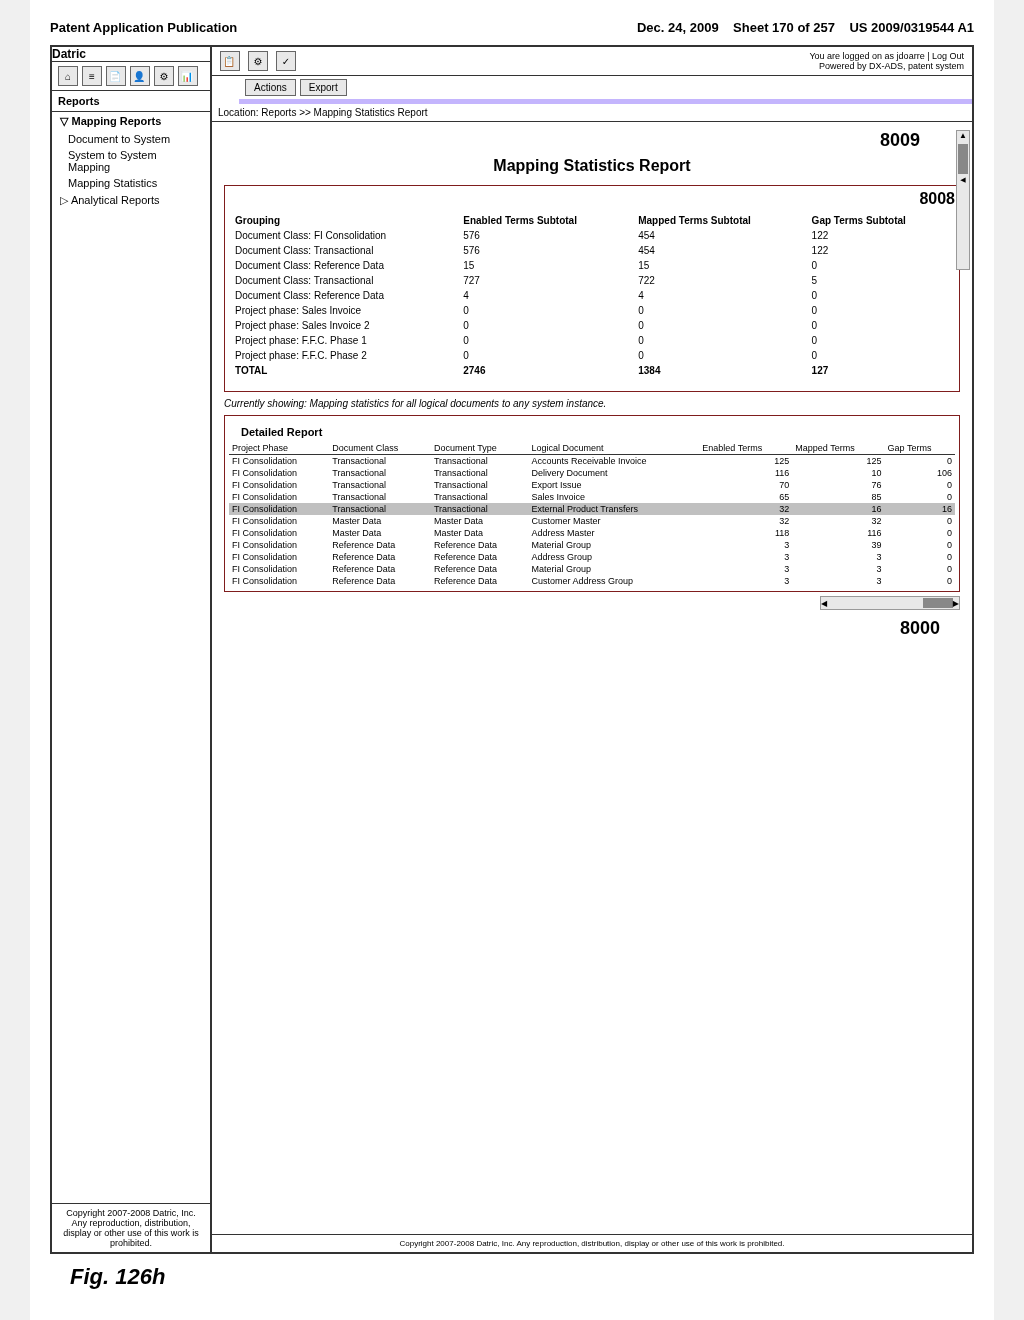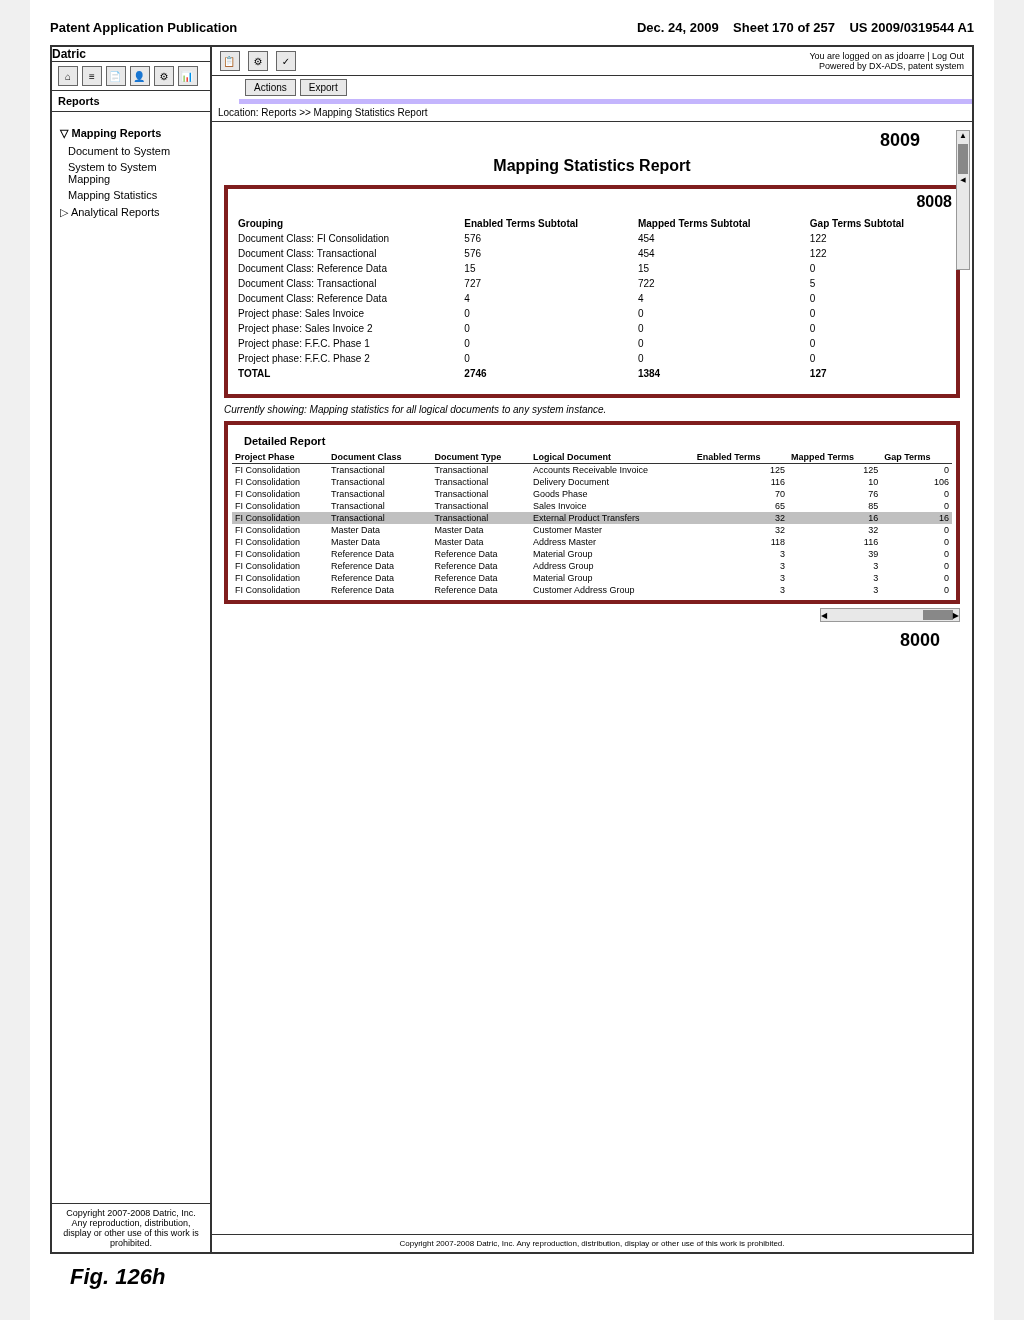--- a/index.html
+++ b/index.html
@@ -84,21 +84,20 @@
     .sidebar-nav {
       padding: 4px 6px;
       border-bottom: 1px solid #333;
       font-size: 11px;
       font-weight: bold;
     }
 
     .sidebar-menu {
       flex: 1;
       font-size: 11px;
-      margin-top: 12px;
     }
 
     .sidebar-menu-item {
       padding: 3px 8px;
       cursor: pointer;
     }
 
     .sidebar-menu-item.active {
       font-weight: bold;
     }
@@ -216,21 +215,21 @@
 
     .detail-table {
       width: 100%;
       font-size: 9px;
       border-collapse: collapse;
     }
 
     .detail-table th {
       text-align: left;
       padding: 1px 3px;
-      font-weight: bold;
+      font-weight: normal;
       border-bottom: 1px solid #333;
     }
 
     .detail-table td {
       padding: 1px 3px;
     }
 
     .detail-table td.num {
       text-align: right;
     }
@@ -249,21 +248,21 @@
 
     .copyright {
       font-size: 8px;
       text-align: center;
       padding: 4px;
       border-top: 1px solid #333;
     }
 
     
     .outline-box {
-      border: 4px solid #7f1d1d;
+      border: 1px solid #7f1d1d;
       padding: 4px;
       margin: 4px 0;
     }
 
     
     .fig-label {
       font-size: 22px;
       font-weight: bold;
       font-style: italic;
       padding: 10px 20px;
@@ -457,21 +456,21 @@
                 <td>Transactional</td>
                 <td>Delivery Document</td>
                 <td class="num">116</td>
                 <td class="num">10</td>
                 <td class="num">106</td>
               </tr>
               <tr>
                 <td>FI Consolidation</td>
                 <td>Transactional</td>
                 <td>Transactional</td>
-                <td>Goods Phase</td>
+                <td>Export Issue</td>
                 <td class="num">70</td>
                 <td class="num">76</td>
                 <td class="num">0</td>
               </tr>
               <tr>
                 <td>FI Consolidation</td>
                 <td>Transactional</td>
                 <td>Transactional</td>
                 <td>Sales Invoice</td>
                 <td class="num">65</td>

